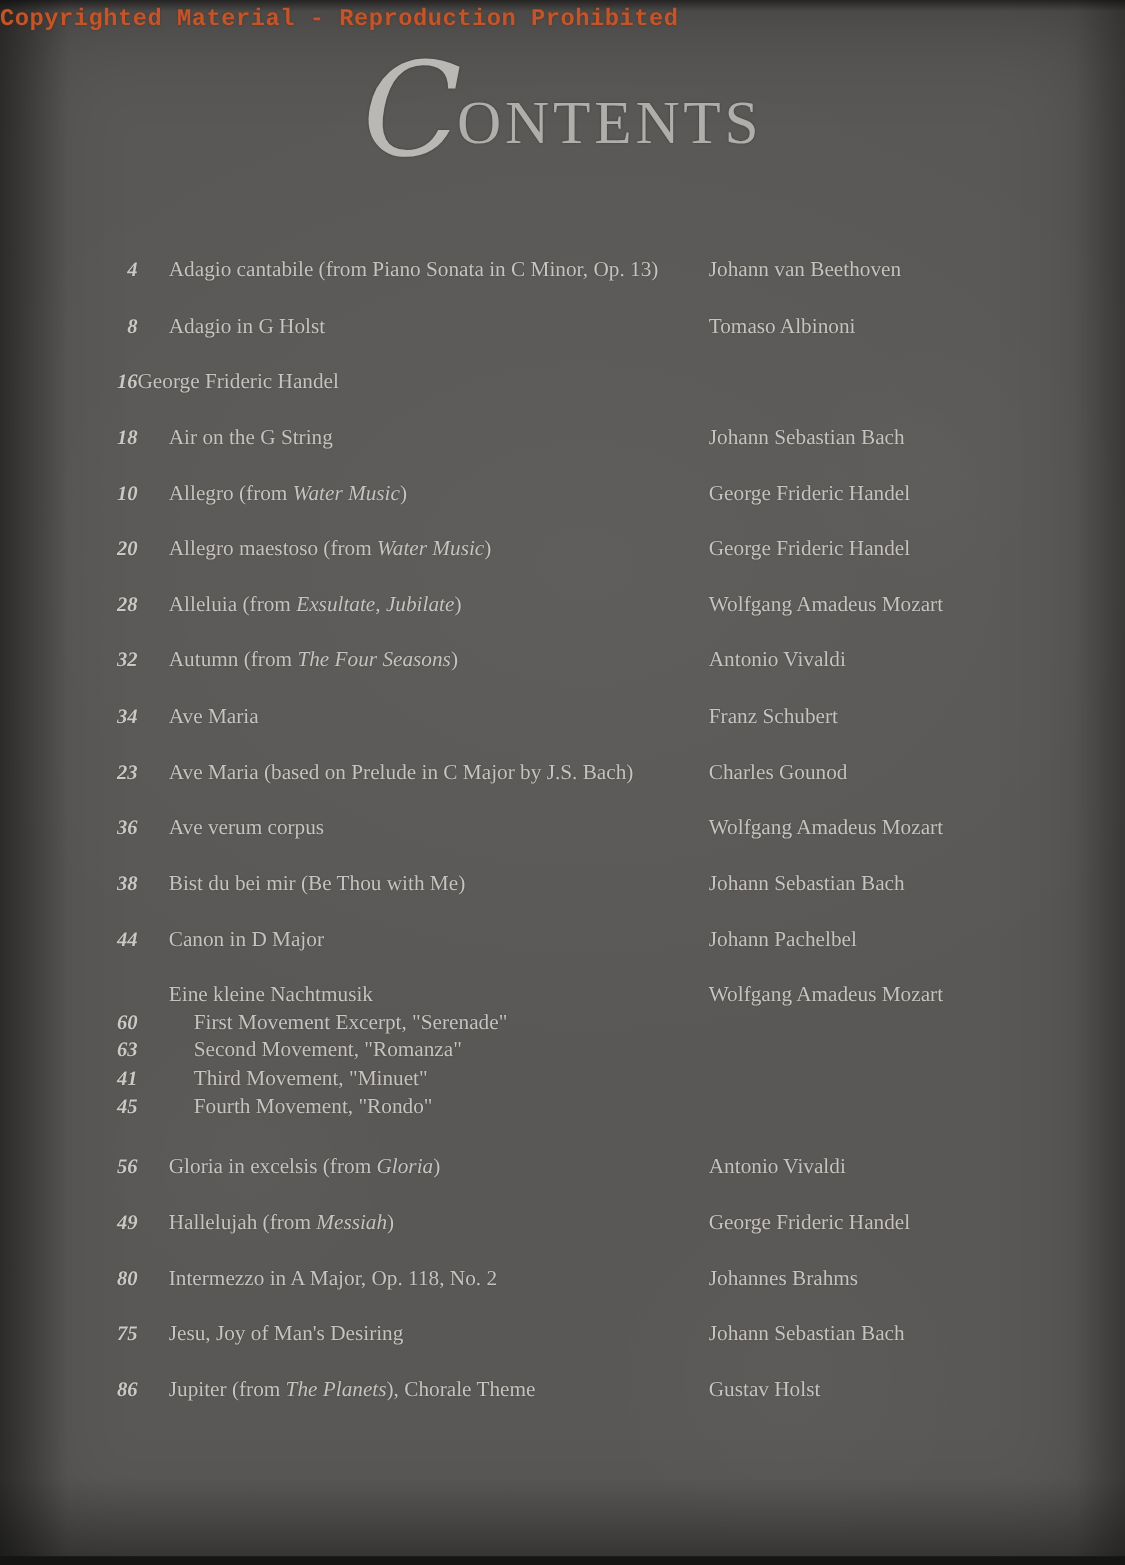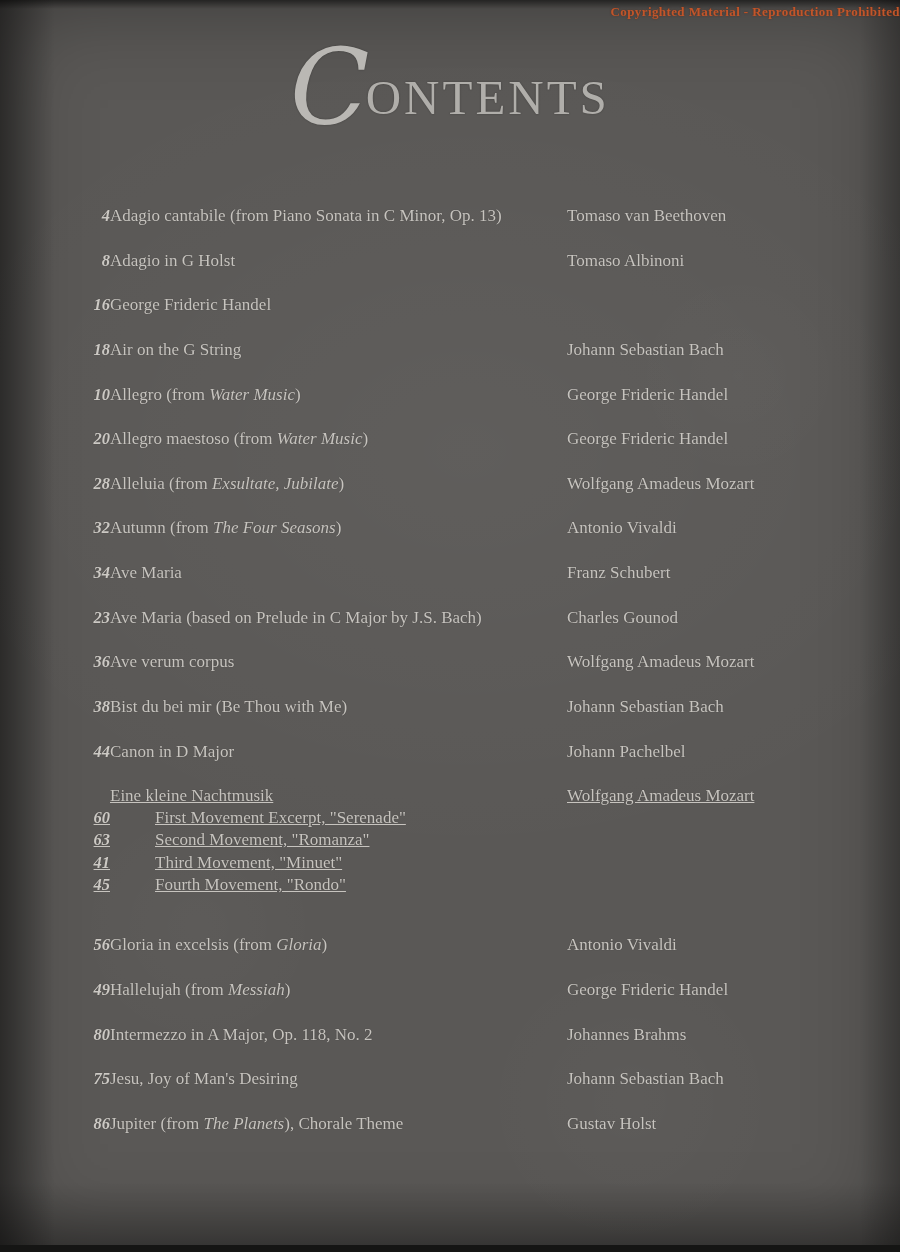--- a/index.html
+++ b/index.html
@@ -16,23 +16,23 @@
       linear-gradient(180deg,rgba(0,0,0,0.50),rgba(0,0,0,0) 9px),
       linear-gradient(0deg,rgba(0,0,0,0.30),rgba(0,0,0,0) 70px),
       radial-gradient(ellipse 760px 560px at 52% 36%,rgba(255,255,255,0.035),rgba(0,0,0,0) 75%),
       radial-gradient(circle 180px at 22% 74%,rgba(255,255,255,0.018),rgba(0,0,0,0) 70%),
       radial-gradient(circle 220px at 70% 88%,rgba(255,255,255,0.02),rgba(0,0,0,0) 70%),
       radial-gradient(circle 160px at 82% 30%,rgba(255,255,255,0.015),rgba(0,0,0,0) 70%);
   }
   .page{box-shadow:inset 0 0 90px rgba(0,0,0,0.38);}
 
   .copyright{
-    position:absolute;top:4px;left:0;width:100%;text-align:right;
-    font-family:Liberation Serif, serif;font-weight:bold;
-    font-size:13px;letter-spacing:0.4px;color:#c2552a;
+    position:absolute;top:4px;left:0;width:100%;text-align:left;
+    font-family:Liberation Mono, monospace;font-weight:bold;
+    font-size:19px;letter-spacing:0.4px;color:#c2552a;
     text-shadow:0 0 2px rgba(90,30,0,0.55);
   }
 
   .contents-title{
     position:absolute;top:26px;left:0;width:100%;
     display:flex;justify-content:center;align-items:baseline;
     color:#b3b1ad;text-shadow:0 0 2px rgba(0,0,0,0.3);
   }
   .contents-title .initial{
     font-family:"DejaVu Serif",serif;font-style:italic;
@@ -45,23 +45,23 @@
 
   .toc{
     position:absolute;top:206px;left:0;width:880px;
     color:#c7c4bf;text-shadow:0 0 1px rgba(0,0,0,0.35);
   }
   .trow{display:grid;grid-template-columns:110px 457px auto;align-items:start;height:44.63px;}
   .tnum{
     text-align:right;font-style:italic;font-weight:700;
     font-size:16.5px;line-height:20px;color:#ccc9c4;
   }
-  .ttitle{font-size:17px;line-height:20px;}
+  .ttitle{padding-left:25px;font-size:17px;line-height:20px;}
   .tcomposer{font-size:17px;line-height:20px;}
-  .tgroup{margin-bottom:38px;text-decoration:underline;}
+  .tgroup{margin-bottom:26px;}
   .trow.group-head{height:22px;}
   .trow.sub{height:22.3px;}
   .trow.sub .ttitle{padding-left:45px;}
 
   .bottom-bar{position:absolute;left:0;bottom:0;width:100%;height:7px;background:#151514;}
 </style>
 </head>
 <body>
 
 <div class="page">
@@ -69,21 +69,21 @@
 
   <div class="contents-title">
     <span class="initial">C</span>
       <span class="rest">ONTENTS</span>
   </div>
 
   <div id="toc-list" class="toc">
       <div class="trow">
         <span class="tnum">4</span>
         <span class="ttitle">Adagio cantabile (from Piano Sonata in C Minor, Op. 13)</span>
-        <span class="tcomposer">Tomaso van Beethoven</span>
+        <span class="tcomposer">Johann van Beethoven</span>
       </div>
       <div class="trow">
         <span class="tnum">8</span>
         <span class="ttitle">Adagio in G Holst</span>
         <span class="tcomposer">Tomaso Albinoni</span>
       </div>
       <div class="trow">
         <span class="tnum">16</span>
         <span class="tcomposer">George Frideric Handel</span>
       </div>

